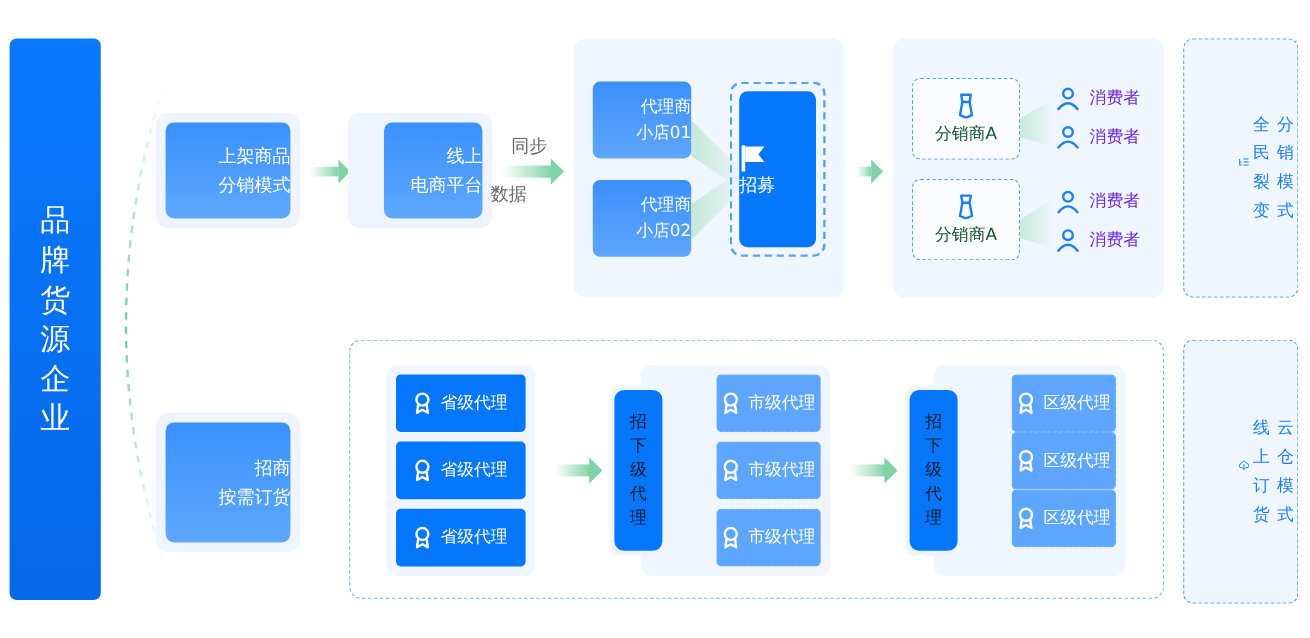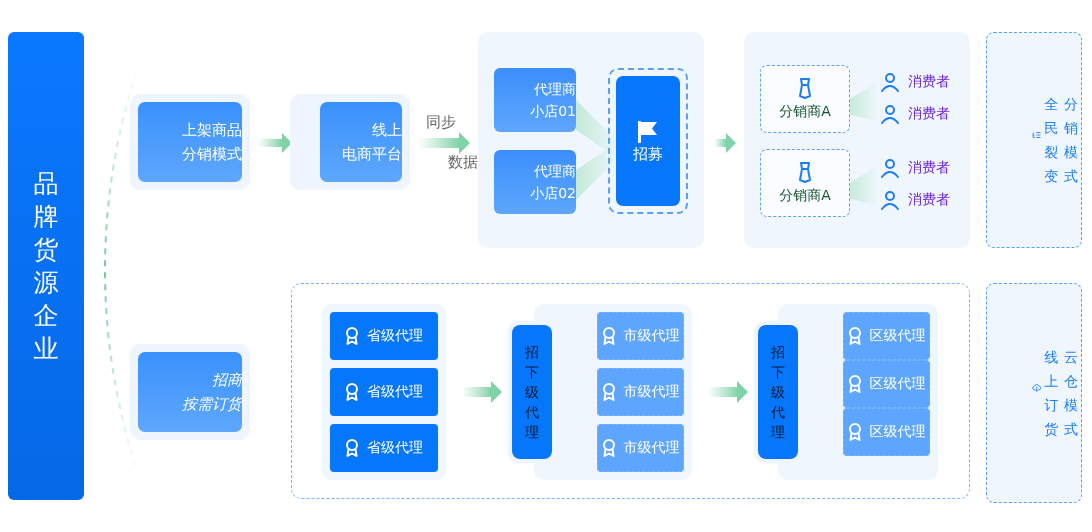--- a/index.html
+++ b/index.html
@@ -47,21 +47,21 @@
     border-radius: 6px; color: #fff; font-size: 14px; line-height: 22px;
     display: flex; flex-direction: column; align-items: flex-end; justify-content: center;
   }
 
   .recruit-dash {
     border: 2px dashed #5aa0f5; border-radius: 10px; padding: 6px;
   }
   .recruit-card {
     width: 100%; height: 100%; background: #0677fb; border-radius: 7px;
     color: #fff; font-size: 15px;
-    display: flex; flex-direction: column; align-items: center; justify-content: center; gap: 0;
+    display: flex; flex-direction: column; align-items: flex-start; justify-content: center; gap: 0;
   }
 
   .dist-box {
     border: 1.5px dashed #5aa0f5; border-radius: 7px; background: #fafcff;
     display: flex; flex-direction: column; align-items: center; justify-content: center; gap: 4px;
     color: #14532d; font-size: 14px;
   }
   .consumer {
     display: flex; align-items: center; gap: 8px; color: #6d28d9; font-size: 14px;
   }
@@ -144,21 +144,21 @@
     <span>线上</span>
     <span>电商平台</span>
   </div>
 </div>
 
 <div class="abs sync-label" style="left:426px; top:112px;">同步</div>
 <svg class="abs arrow" style="left:418px; top:132px; width:54px;" viewBox="0 0 54 22">
   <rect x="0" y="6" width="42" height="10" fill="url(#arrowGrad)"></rect>
   <polygon points="41,0 52,11 41,22" fill="#7fd3a6"></polygon>
 </svg>
-<div class="abs sync-label" style="left:448px; top:152px;">数据</div>
+<div class="abs sync-label" style="left:409px; top:152px;">数据</div>
 
 <div class="abs panel" style="left:478px; top:32px; width:226px; height:216px;"></div>
 <svg class="abs" style="left:576px; top:70px; width:40px; height:150px;" viewBox="0 0 40 150">
   <polygon points="0,30 40,70 40,90 0,130 0,100 30,80 0,60" fill="url(#fanGrad)"></polygon>
 </svg>
 <div class="abs agent-card" style="left:494px; top:68px; width:82px; height:64px;">
   <span>代理商</span>
   <span>小店01</span>
 </div>
 <div class="abs agent-card" style="left:494px; top:150px; width:82px; height:64px;">
@@ -233,21 +233,21 @@
 <div class="abs mode-box" style="left:986px; top:32px; width:96px; height:216px;">
   <svg width="26" height="20" viewBox="0 0 26 20" style="margin-bottom:10px;">
     <path d="M3 3 V17 H8" fill="none" stroke="#1a7ef5" stroke-width="2.4"></path>
     <path d="M3 10 H7" fill="none" stroke="#1a7ef5" stroke-width="2.4"></path>
     <path d="M12 3 H24 M12 10 H24 M12 17 H24" stroke="#1a7ef5" stroke-width="2.4"></path>
   </svg>
   <span>全民裂变</span>
   <span>分销模式</span>
 </div>
 
-<div class="abs soft-frame" style="left:130px; top:344px; width:120px; height:96px;font-style:italic;">
+<div class="abs soft-frame" style="left:130px; top:344px; width:120px; height:116px;">
   <div class="card-grad">
     <span>招商</span>
     <span>按需订货</span>
   </div>
 </div>
 
 <div class="abs outer-dash" style="left:291px; top:283px; width:679px; height:216px;"></div>
 
 <div class="abs level-group" style="left:322px; top:304px; width:124px; height:176px;">
   <div class="level-card solid">

